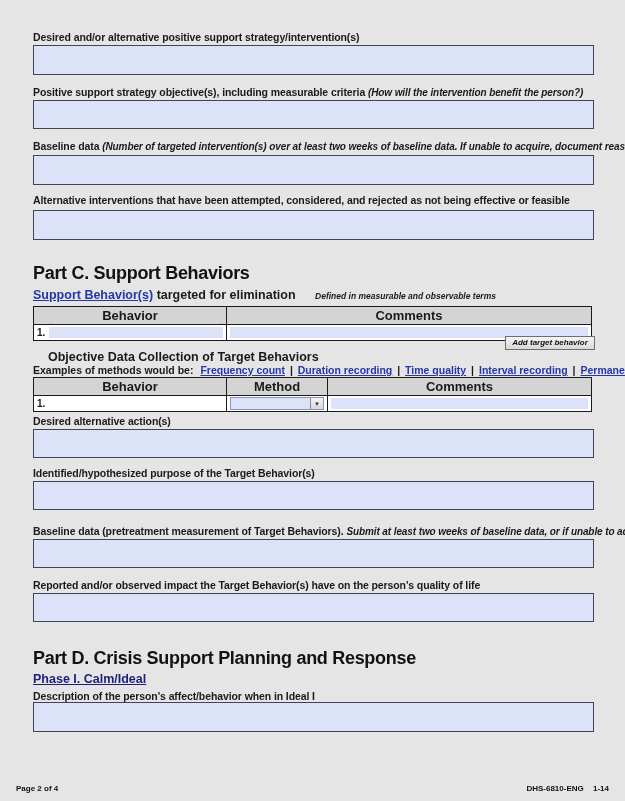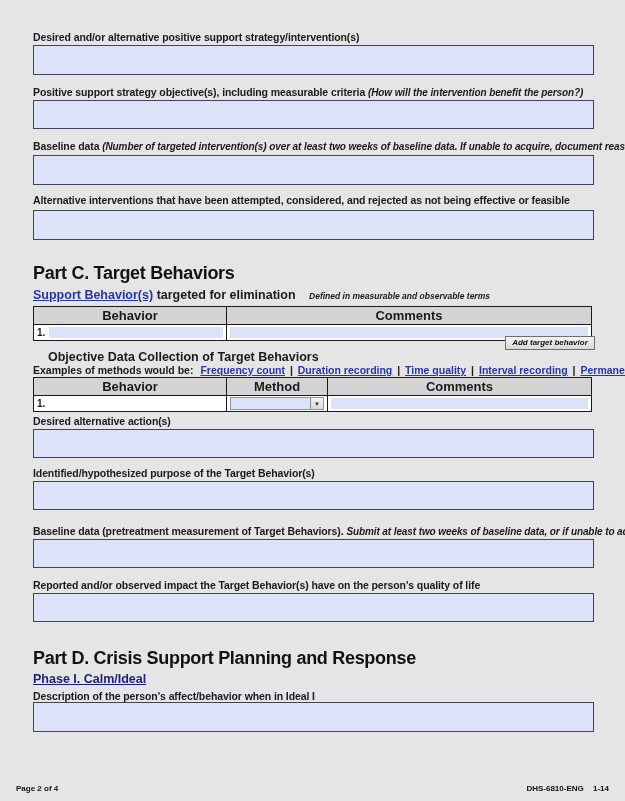--- a/index.html
+++ b/index.html
@@ -158,26 +158,26 @@
     <span>Baseline data</span>
     <span class="note">(Number of targeted intervention(s) over at least two weeks of baseline data. If unable to acquire, document reasons)</span>
   </div>
   <div class="textfield" style="top:155px; height:30px;"></div>
 
   <div class="abs label" style="left:33px; top:194px;">
     <span>Alternative interventions that have been attempted, considered, and rejected as not being effective or feasible</span>
   </div>
   <div class="textfield" style="top:210px; height:30px;"></div>
 
-  <div class="abs part-title" style="left:33px; top:263px;">Part C. Target Behaviors</div>
+  <div class="abs part-title" style="left:33px; top:263px;">Part C. Support Behaviors</div>
 
   <div class="abs sub-title" style="left:33px; top:288px;">
     <span class="link-blue">Support Behavior(s)</span>
     <span>targeted for elimination</span>
-    <span class="small-note" style="margin-left:10px;">Defined in measurable and observable terms</span>
+    <span class="small-note" style="margin-left:16px;">Defined in measurable and observable terms</span>
   </div>
 
   <div class="ftable" style="top:306px;">
     <div class="trow thead-row">
       <div class="th" style="width:193px;">Behavior</div>
       <div class="th" style="flex:1;">Comments</div>
     </div>
     <div class="trow" style="height:15px;">
       <div class="td" style="width:193px;">
         <span class="rownum">1.</span>

